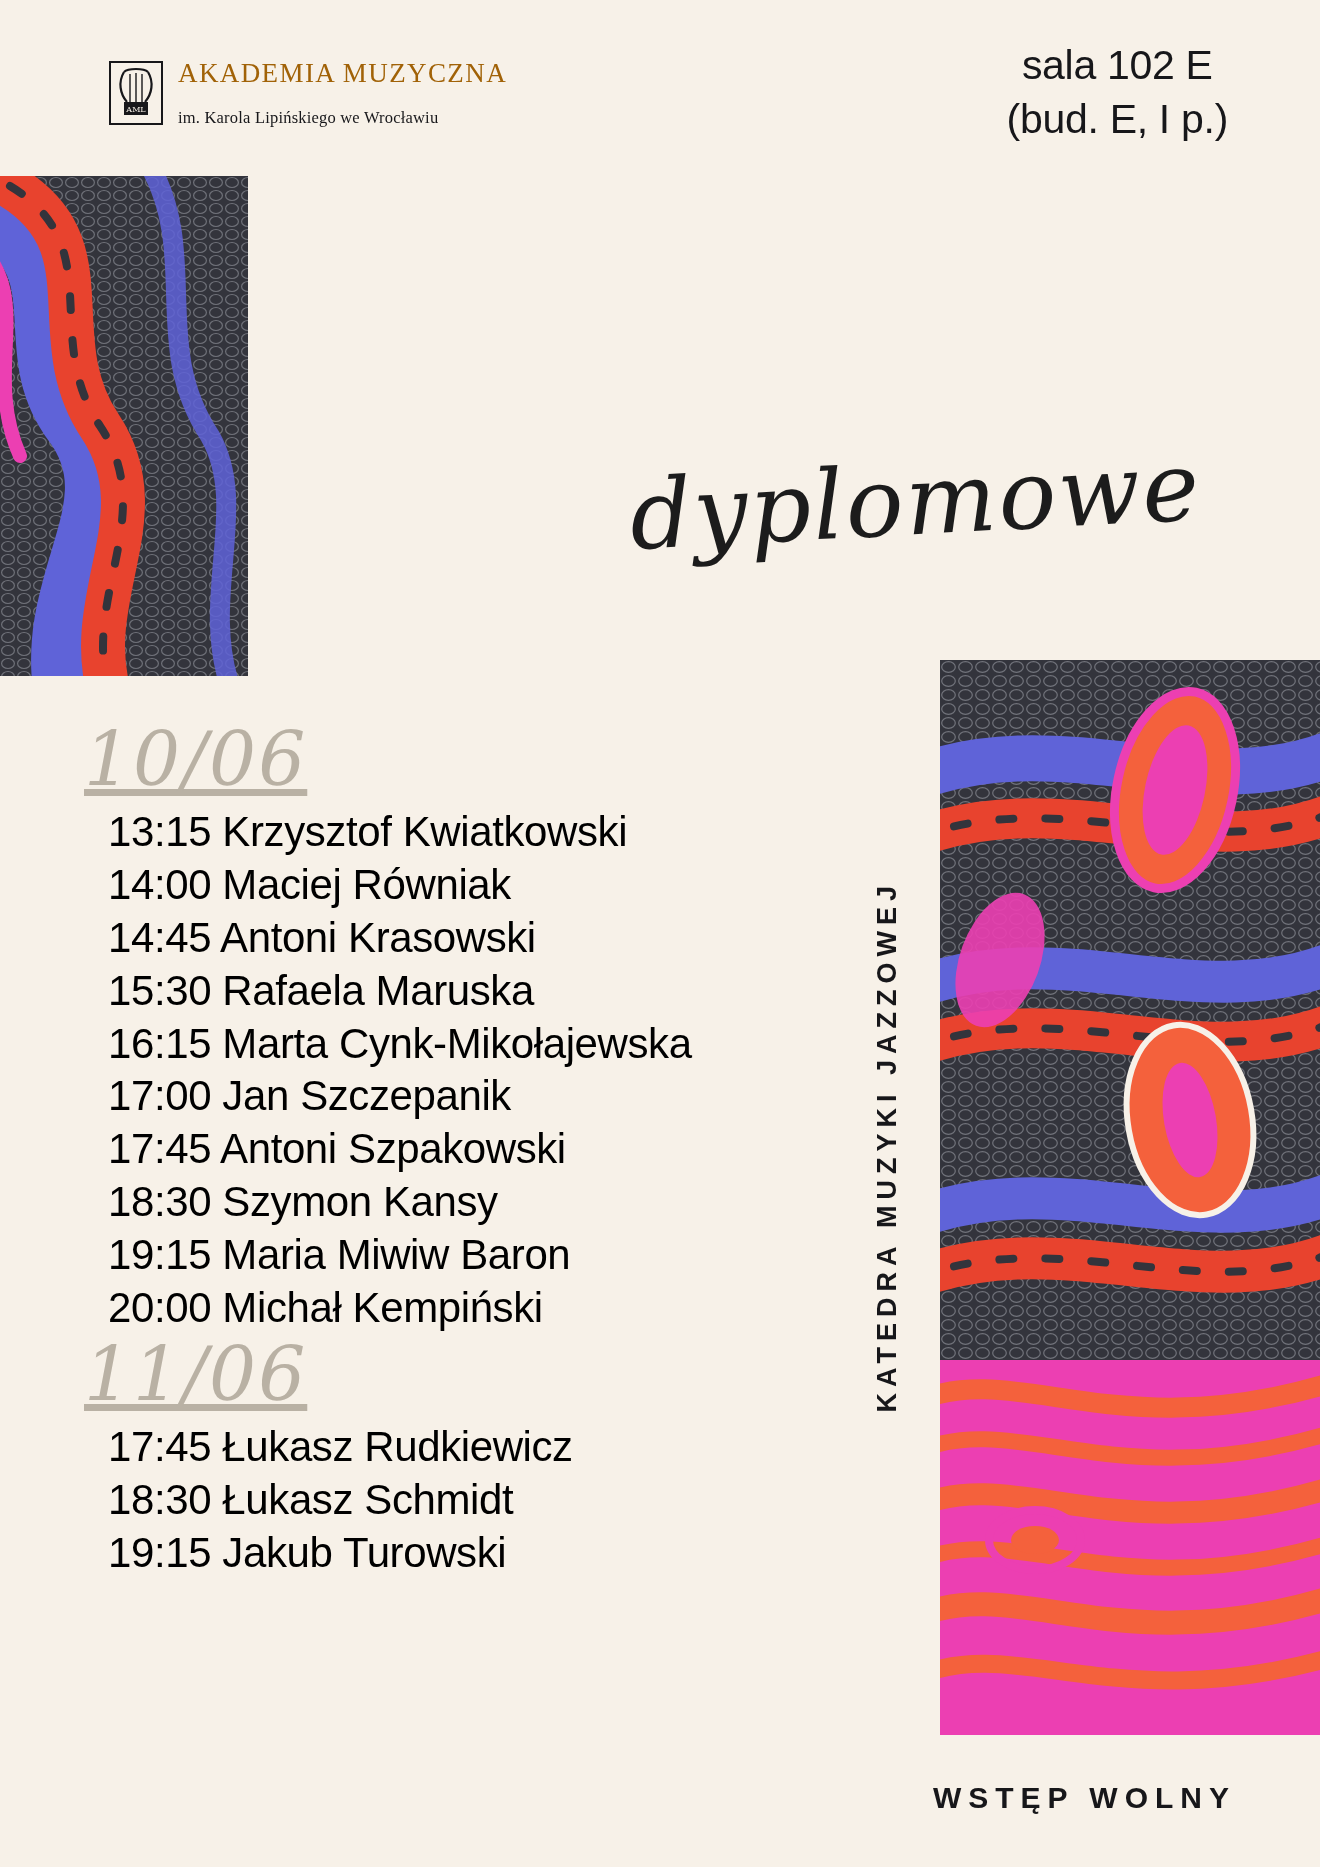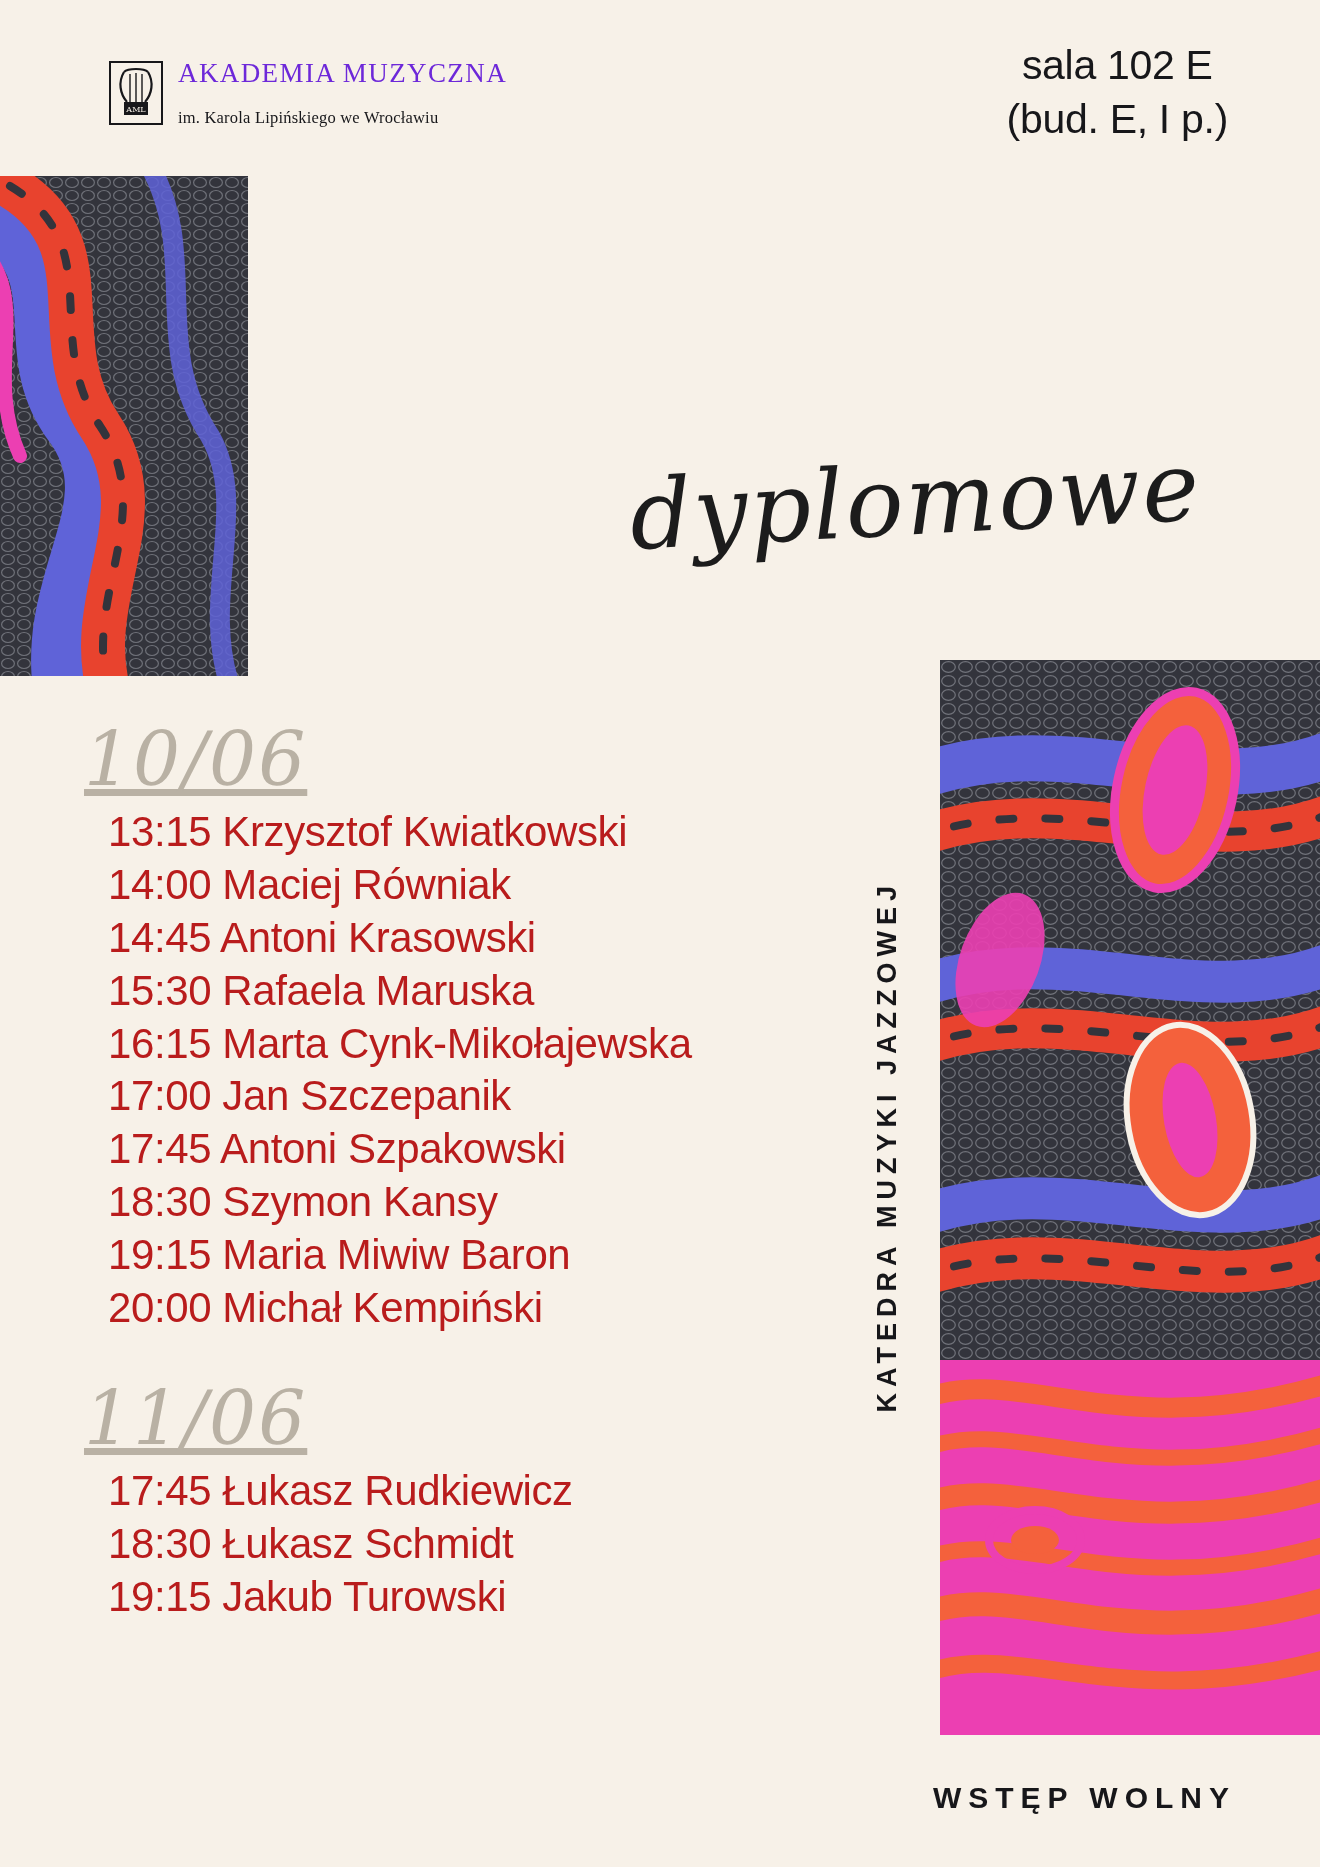--- a/index.html
+++ b/index.html
@@ -36,21 +36,21 @@
     height: 66px;
     flex: 0 0 auto;
   }
   .logo-text {
     line-height: 1.12;
   }
   .logo-title {
     font-family: "Liberation Serif", serif;
     font-size: 27px;
     letter-spacing: 1.4px;
-    color: #6d28d9;
+    color: #a16207;
     white-space: nowrap;
     text-align: center;
   }
   .logo-sub {
     font-family: "Liberation Serif", serif;
     font-size: 16.5px;
     letter-spacing: .2px;
     color: #17171a;
     white-space: nowrap;
     margin-top: 21px;
@@ -147,24 +147,24 @@
   }
   .day-list {
     list-style: none;
     margin: 0 0 0 30px;
     padding: 0;
   }
   .day-list li {
     font-size: 42px;
     line-height: 1.26;
     letter-spacing: -0.4px;
-    color: #b91c1c;
-    white-space: nowrap;
-  }
-  .day-block + .day-block { margin-top: 44px; }
+    color: #000000;
+    white-space: nowrap;
+  }
+  .day-block + .day-block { }
 
   
   .vertical-label {
     position: absolute;
     left: 872px;
     top: 880px;
     font-size: 27px;
     font-weight: bold;
     letter-spacing: 6px;
     color: #17171a;

